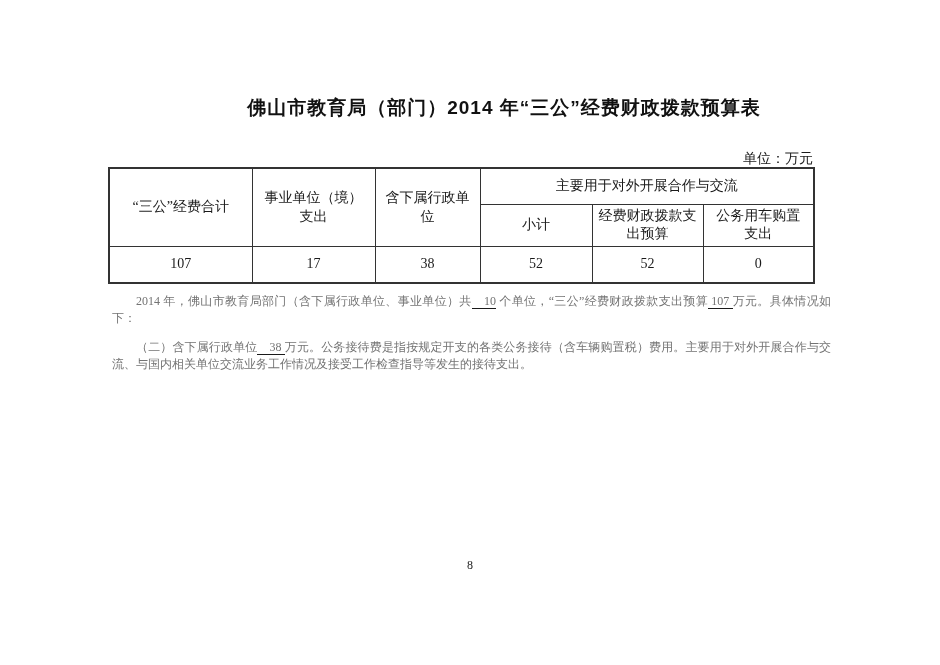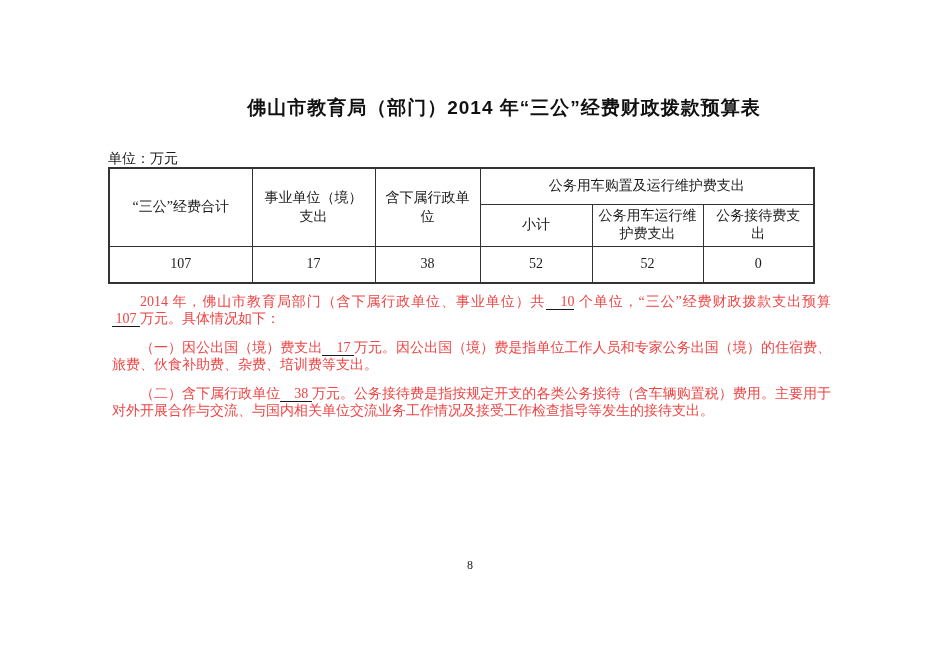--- a/index.html
+++ b/index.html
@@ -24,20 +24,21 @@
     font-size: 19px;
     letter-spacing: 1px;
     color: #111111;
     margin-left: 34px;
   }
   .unit-label {
     position: absolute;
     top: 150px;
     left: 108px;
     width: 705px;
+    text-align: right;
     font-size: 14px;
     color: #1a1a1a;
   }
   table.budget {
     position: absolute;
     top: 167px;
     left: 108px;
     width: 705px;
     border-collapse: collapse;
     table-layout: fixed;
@@ -53,23 +54,23 @@
   }
   table.budget { border: 2px solid #333333; }
   tr.hrow-top td { height: 36px; }
   tr.hrow-sub td { height: 37px; }
   tr.data-row td { height: 36px; }
   .text-block {
     position: absolute;
     top: 293px;
     left: 112px;
     width: 719px;
-    font-size: 14px;
+    font-size: 12px;
     line-height: 17px;
-    color: #ef4444;
+    color: #737373;
     text-align: justify;
   }
   .text-block p {
     text-indent: 2em;
     margin-bottom: 12px;
   }
   .u {
     border-bottom: 1px solid #1a1a1a;
     white-space: pre;
   }
@@ -99,42 +100,41 @@
       <col style="width:105px">
       <col style="width:112px">
       <col style="width:111px">
       <col style="width:111px">
     </colgroup>
     <tbody>
       <tr class="hrow-top">
         <td rowspan="2">“三公”经费合计</td>
         <td rowspan="2">事业单位（境）支出</td>
         <td rowspan="2">含下属行政单位</td>
-        <td colspan="3">公务用车购置及运行维护费支出</td>
+        <td colspan="3">主要用于对外开展合作与交流</td>
       </tr>
       <tr class="hrow-sub">
         <td>小计</td>
-        <td>公务用车运行维护费支出</td>
-        <td>公务接待费支出</td>
+        <td>经费财政拨款支出预算</td>
+        <td>公务用车购置支出</td>
       </tr>
       <tr class="data-row">
         <td>107</td>
         <td>17</td>
         <td>38</td>
         <td>52</td>
         <td>52</td>
         <td>0</td>
       </tr>
     </tbody>
   </table>
 
   <div class="text-block">
     <p><span>2014 年，佛山市教育局部门（含下属行政单位、事业单位）共</span><span class="u">　10</span><span> 个单位，“三公”经费财政拨款支出预算</span><span class="u"> 107 </span><span>万元。具体情况如下：</span></p>
 
-    <p><span>（一）因公出国（境）费支出</span><span class="u">　17 </span><span>万元。因公出国（境）费是指单位工作人员和专家公务出国（境）的住宿费、旅费、伙食补助费、杂费、培训费等支出。</span></p>
 
     <p><span>（二）含下属行政单位</span><span class="u">　38 </span><span>万元。公务接待费是指按规定开支的各类公务接待（含车辆购置税）费用。主要用于对外开展合作与交流、与国内相关单位交流业务工作情况及接受工作检查指导等发生的接待支出。</span></p>
 
   </div>
 
   <div class="page-number">8</div>
 
 </div>
 
 </body></html>

